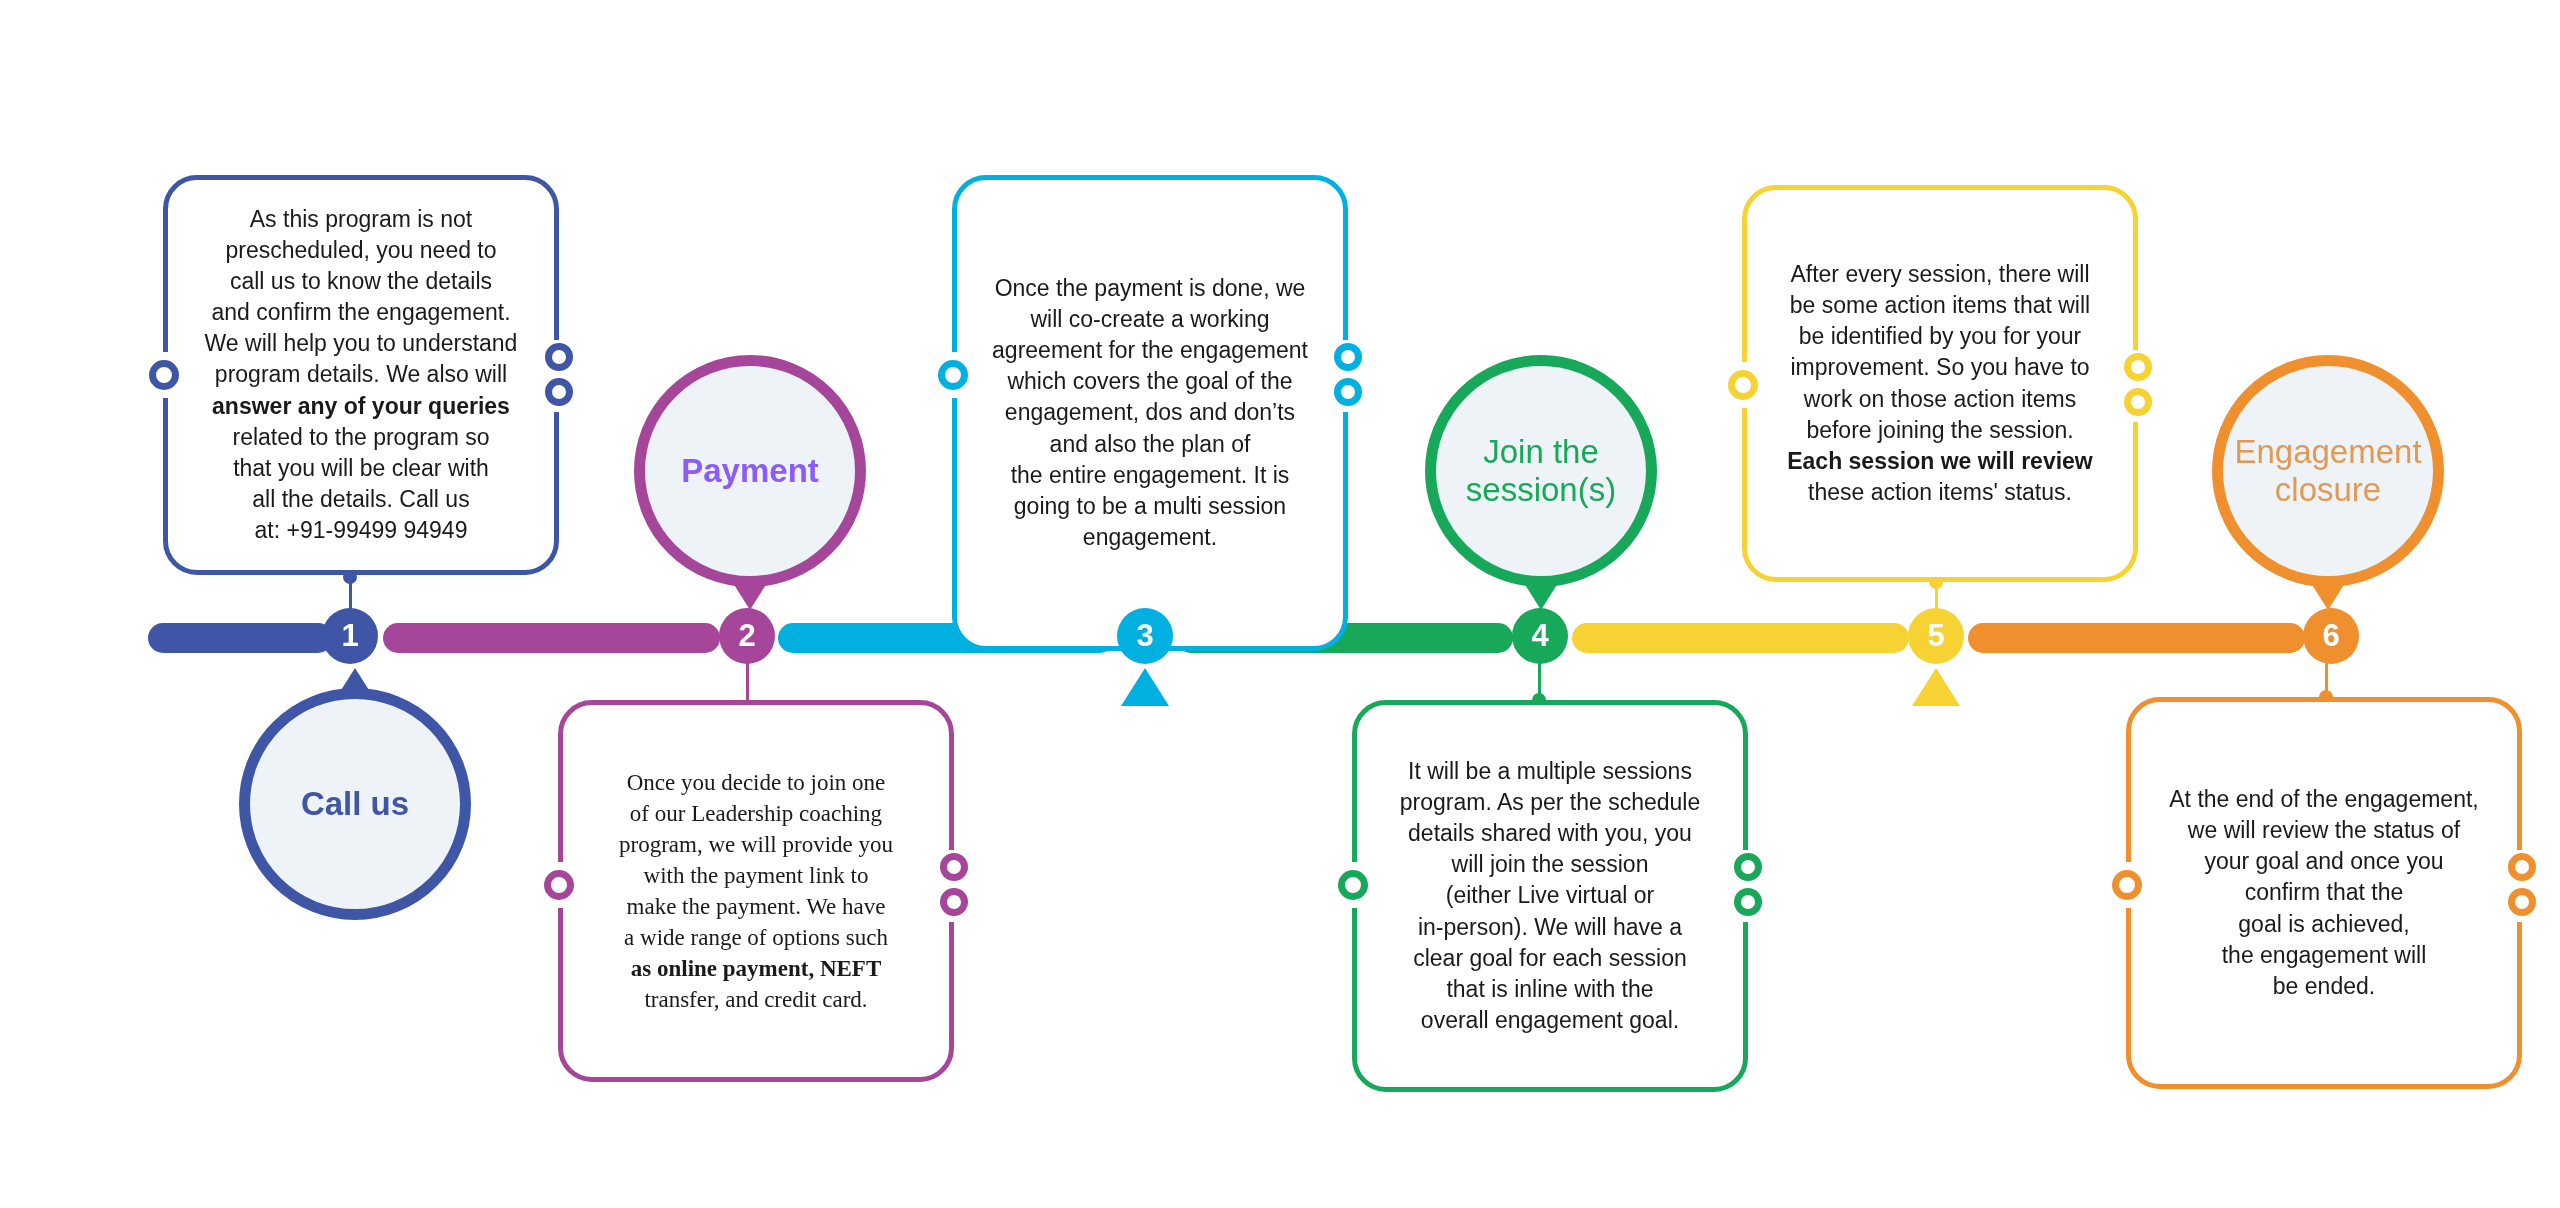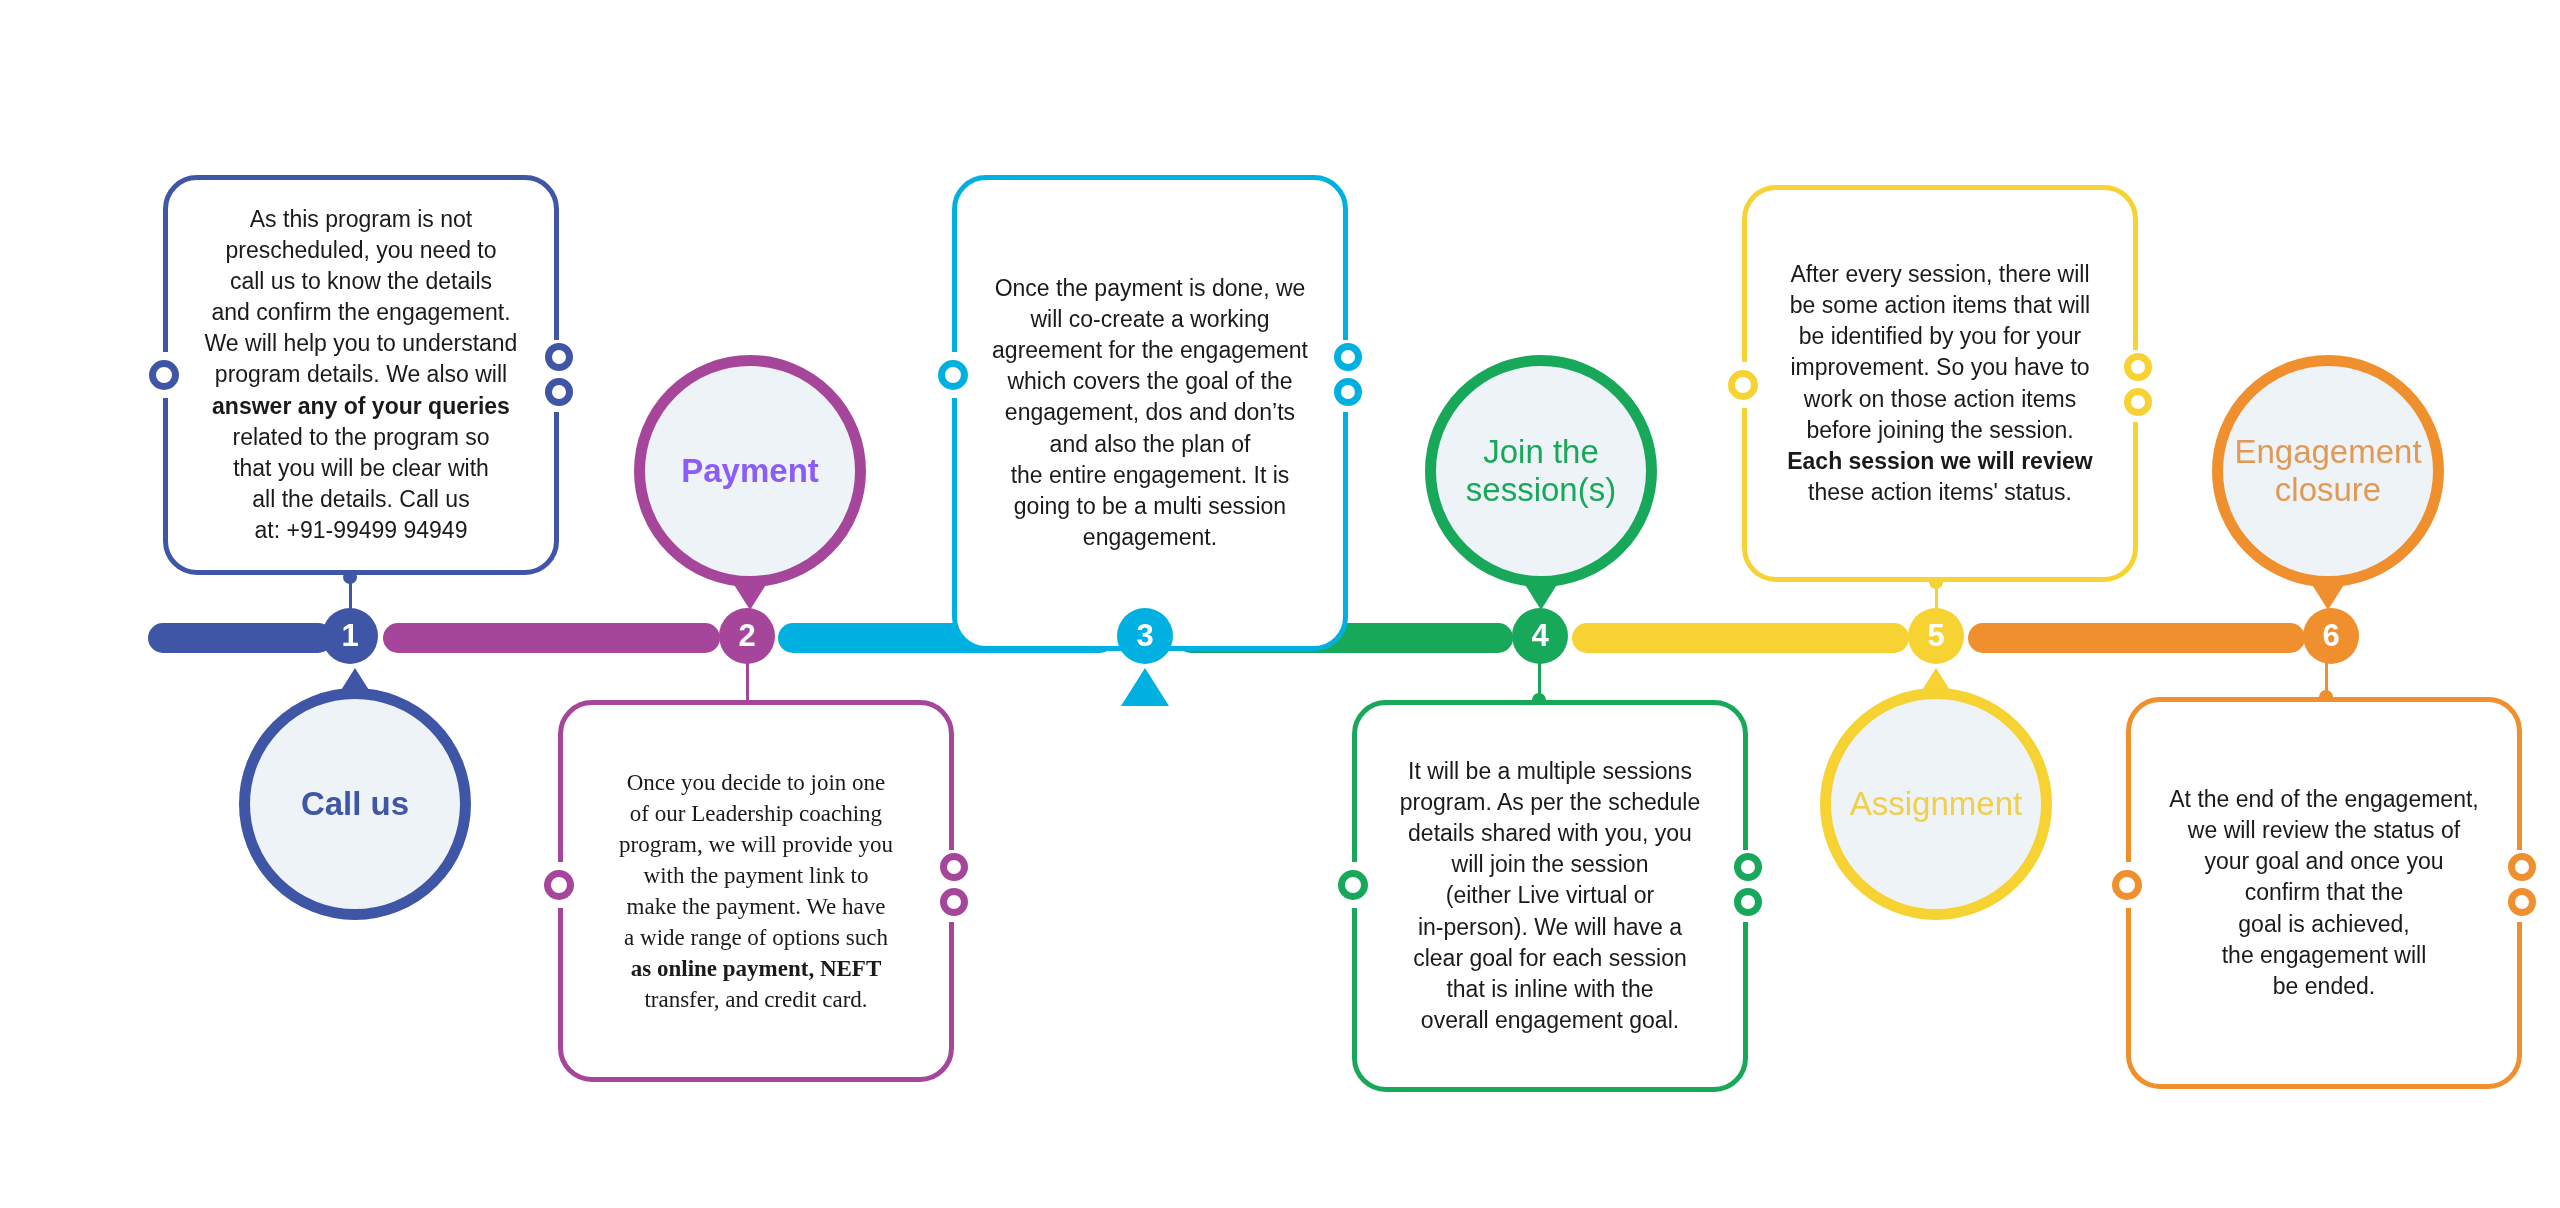--- a/index.html
+++ b/index.html
@@ -285,23 +285,20 @@
       <b>Each session we will review</b><br>
       <span>these action items' status.</span>
     </p>
   </div>
   <div class="mask" style="left:1737px; top:362px; width:12px; height:46px;"></div>
   <div class="mask" style="left:2131px; top:350px; width:12px; height:72px;"></div>
   <div class="ring1" style="left:1728px; top:370px; border-color:#f6d333;"></div>
   <div class="ring2" style="left:2124px; top:353px; border-color:#f6d333;"></div>
   <div class="ring2" style="left:2124px; top:388px; border-color:#f6d333;"></div>
 
-  <div class="label-circle" style="left:1820px; top:688px; border:11px solid #f6d333;">
-    <span class="ctext" style="color:#f0cf4a;">Assignment</span>
-  </div>
   <div class="nub" style="left:1912px; top:668px; border-left:24px solid transparent; border-right:24px solid transparent; border-top:38px solid #f6d333; transform:rotate(180deg);"></div>
 
   <div class="marker" style="left:1908px; top:608px; background:#f6d333;">
     <span>5</span>
   </div>
 
   <div class="label-circle" style="left:2212px; top:355px; border:11px solid #ef8f2e;">
     <span class="ctext" style="color:#e09a54;">Engagement closure</span>
   </div>
   <div class="nub" style="left:2304px; top:572px; border-left:24px solid transparent; border-right:24px solid transparent; border-top:38px solid #ef8f2e;"></div>

